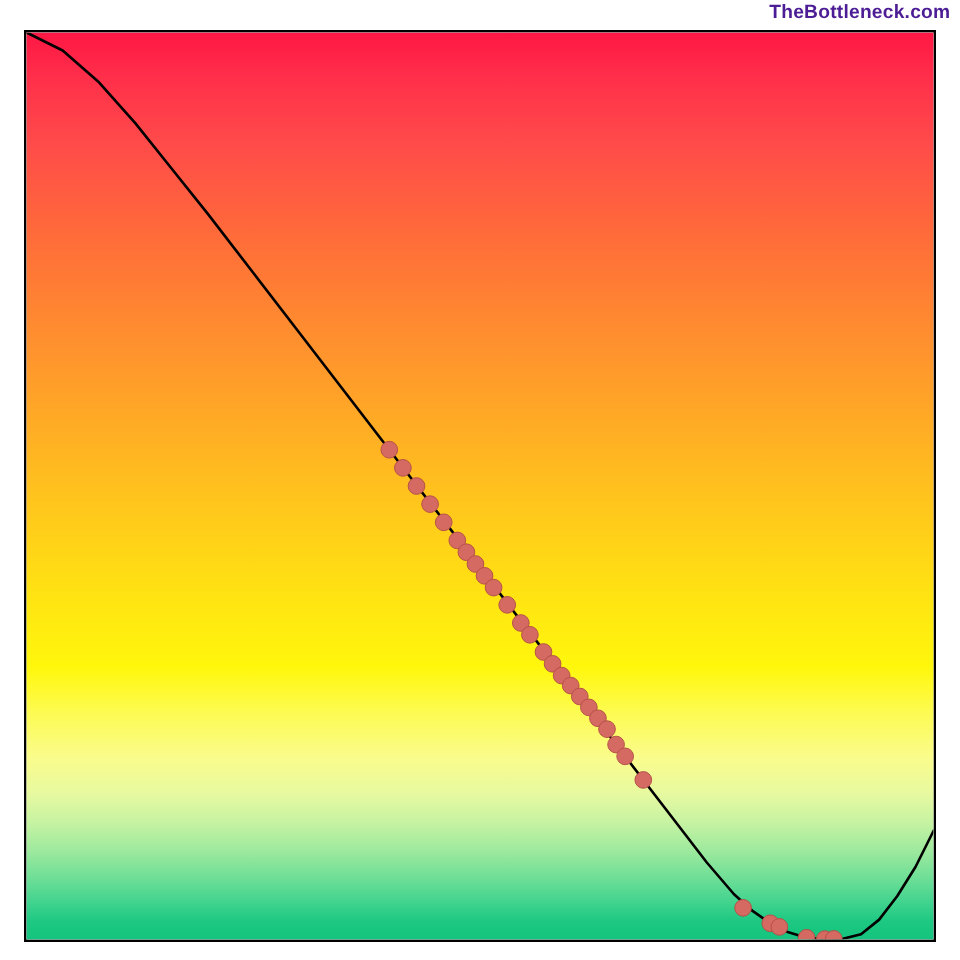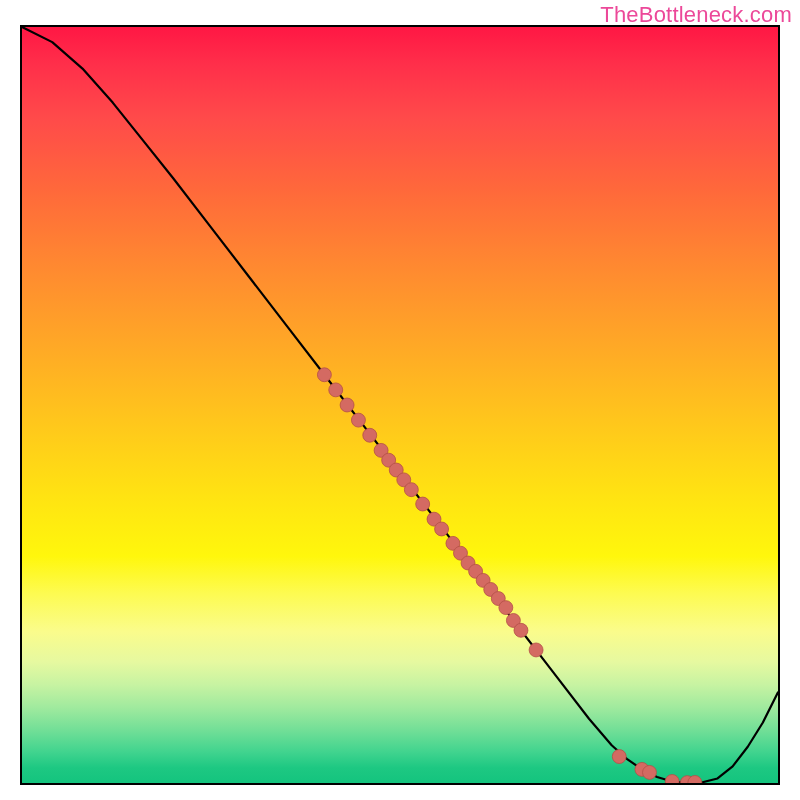--- a/index.html
+++ b/index.html
@@ -13,23 +13,23 @@
   .canvas {
     position: relative;
     width: 800px;
     height: 800px;
     background: #ffffff;
   }
   .watermark {
     position: absolute;
     top: 2px;
     right: 8px;
-    font-size: 22px;
-    color: #ec4899;
-    font-weight: 400;
+    font-size: 16px;
+    color: #4c1d95;
+    font-weight: 700;
     letter-spacing: 0.2px;
     z-index: 5;
   }
   .plot {
     position: absolute;
     left: 20px;
     top: 25px;
     width: 760px;
     height: 760px;
     border: 2px solid #000;

